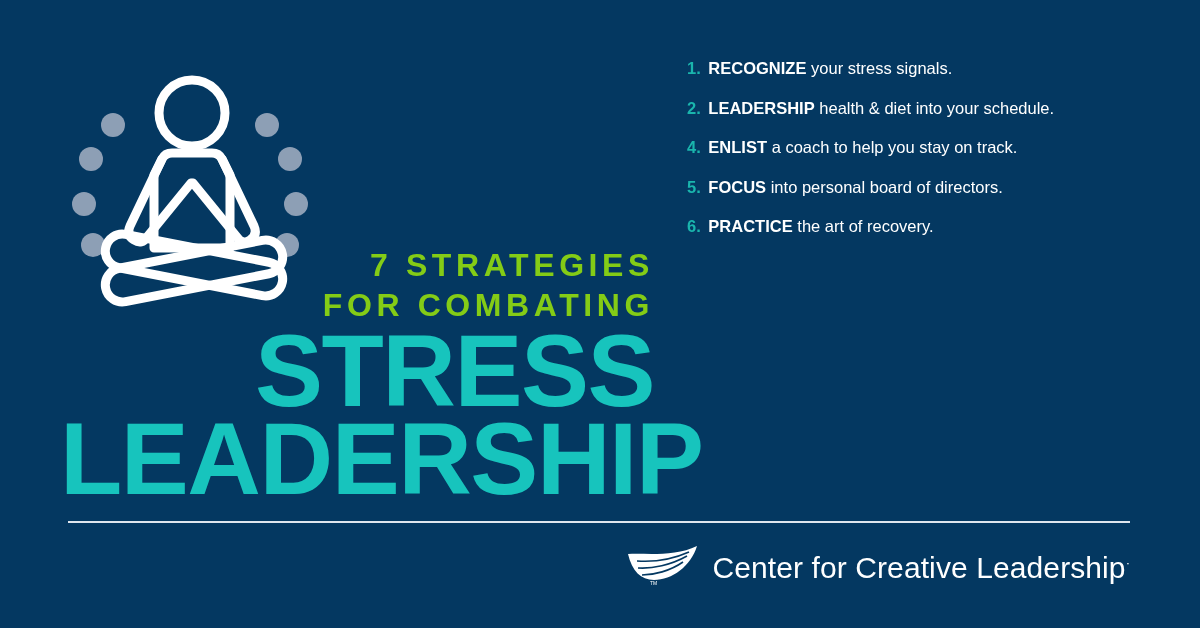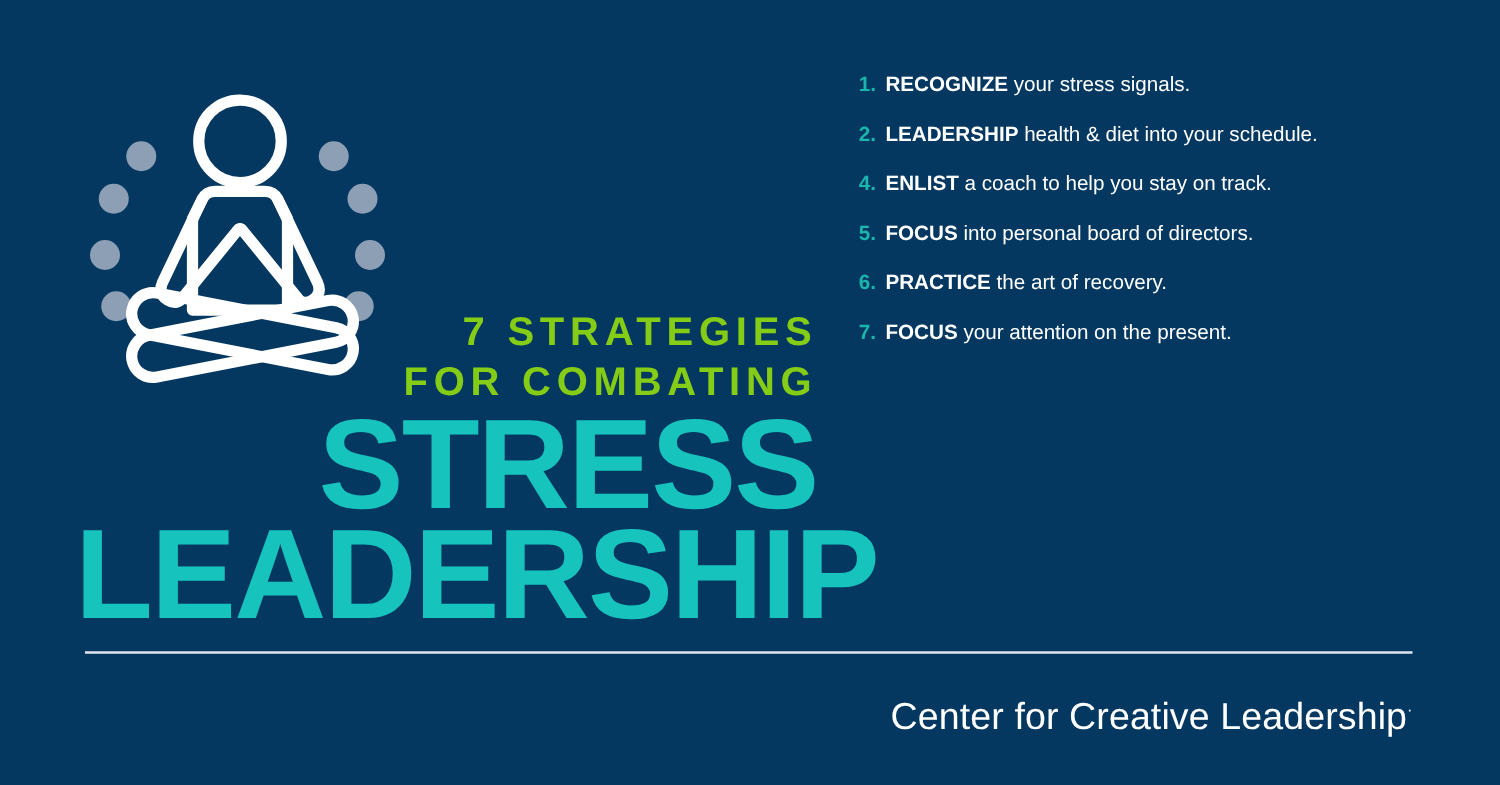--- a/index.html
+++ b/index.html
@@ -99,21 +99,20 @@
 
   
   .logo {
     position:absolute;
     right:70px;
     top:540px;
     height:50px;
     display:flex;
     align-items:center;
     gap:11px;
-    flex-direction:column;
   }
   .logo-mark { width:74px; height:42px; display:block; }
   .logo-text {
     color:#ffffff;
     font-size:30px;
     line-height:34px;
     letter-spacing:0.1px;
     white-space:nowrap;
     font-weight:normal;
   }
@@ -187,25 +186,20 @@
     <li class="list-item">
       <span class="item-num">5.</span>
       <span class="item-key">FOCUS</span>
       <span class="item-rest">into personal board of directors.</span>
     </li>
     <li class="list-item">
       <span class="item-num">6.</span>
       <span class="item-key">PRACTICE</span>
       <span class="item-rest">the art of recovery.</span>
     </li>
-    <li class="list-item">
-      <span class="item-num">7.</span>
-      <span class="item-key">FOCUS</span>
-      <span class="item-rest">your attention on the present.</span>
-    </li>
   </ol>
 
   <div class="divider"></div>
 
   <div class="logo">
     <svg class="logo-mark" viewBox="0 0 74 42" xmlns="http://www.w3.org/2000/svg">
       <path d="M1 10 C 20 9, 48 13, 70 2 C 64 22, 45 36, 27 36 C 14 36, 5 27, 1 10 Z" fill="#ffffff"></path>
       <path d="M10 17 C 24 18, 44 16, 62 8" fill="none" stroke="#043861" stroke-width="1.6"></path>
       <path d="M11 24 C 25 25, 44 21, 60 12" fill="none" stroke="#043861" stroke-width="1.6"></path>
       <path d="M15 31 C 27 31, 43 27, 56 18" fill="none" stroke="#043861" stroke-width="1.6"></path>

